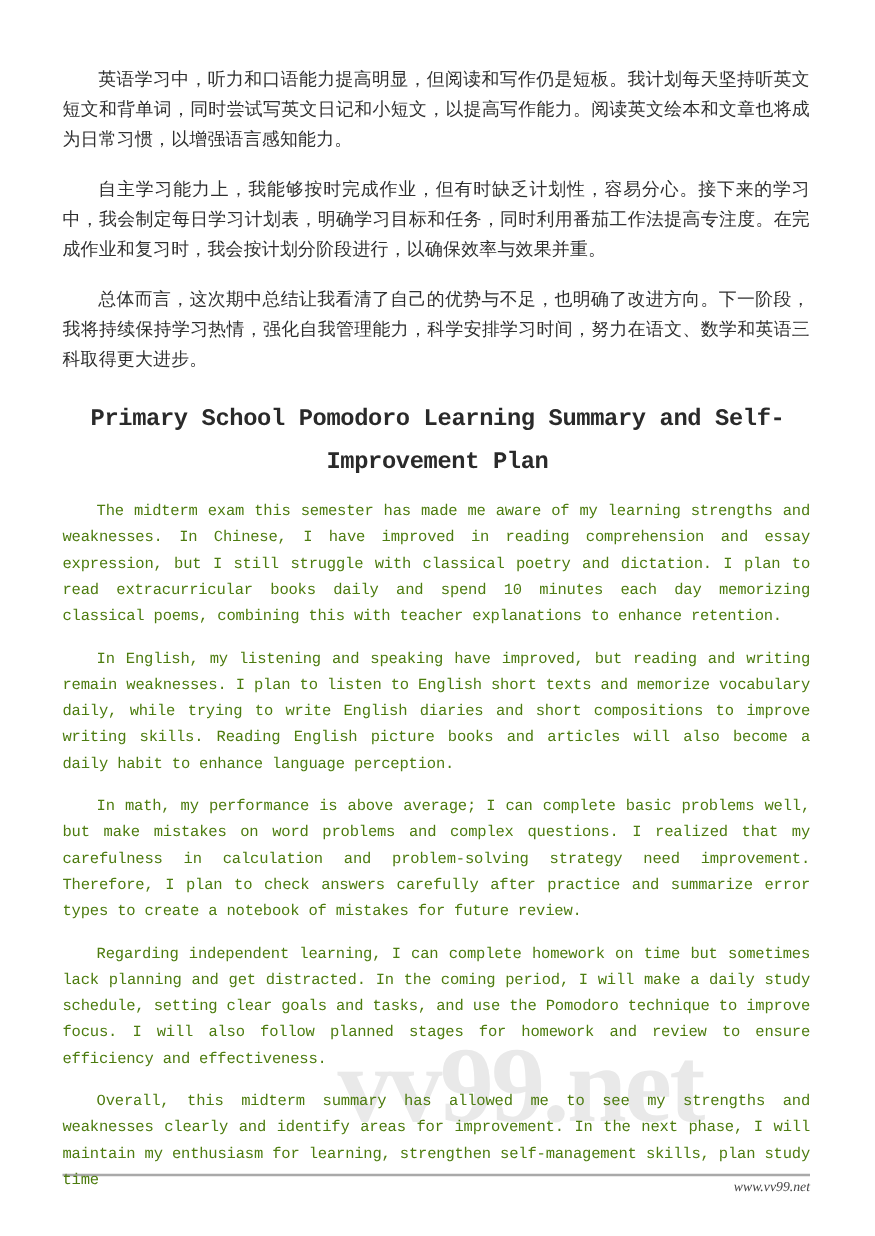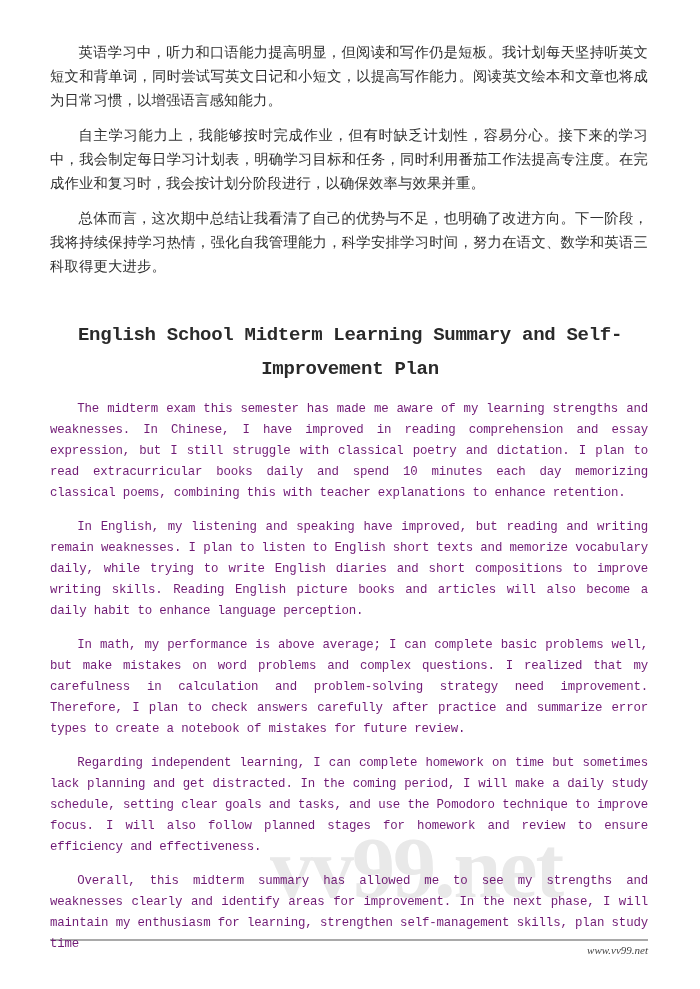--- a/index.html
+++ b/index.html
@@ -20,21 +20,21 @@
       width: 700px;
       height: 989px;
     }
     .zh-section {
       position: absolute;
       left: 50px;
       top: 36px;
       width: 598px;
     }
     .zh-p {
-      margin: 4px 0 11px 0;
+      margin: 16px 0 11px 0;
       font-family: "DejaVu Serif", serif;
       font-size: 14.3px;
       line-height: 24px;
       text-indent: 2em;
       text-align: justify;
       letter-spacing: 0.2px;
       color: #2f2f2f;
     }
     .title {
       position: absolute;
@@ -56,21 +56,21 @@
       top: 399px;
       width: 598px;
     }
     .en-p {
       margin: 0 0 13px 0;
       font-family: "Liberation Mono", "DejaVu Sans Mono", monospace;
       font-size: 12.4px;
       line-height: 21px;
       text-indent: 2.2em;
       text-align: justify;
-      color: #701a75;
+      color: #4d7c0f;
       letter-spacing: -0.15px;
     }
     .watermark {
       position: absolute;
       left: 270px;
       top: 818px;
       font-family: Liberation Serif, serif;
       font-weight: bold;
       font-size: 86px;
       line-height: 100px;
@@ -112,21 +112,21 @@
   <div class="watermark">vv99.net</div>
 
   <div class="content-layer">
 
     <section class="zh-section">
       <p class="zh-p">英语学习中，听力和口语能力提高明显，但阅读和写作仍是短板。我计划每天坚持听英文短文和背单词，同时尝试写英文日记和小短文，以提高写作能力。阅读英文绘本和文章也将成为日常习惯，以增强语言感知能力。</p>
       <p class="zh-p">自主学习能力上，我能够按时完成作业，但有时缺乏计划性，容易分心。接下来的学习中，我会制定每日学习计划表，明确学习目标和任务，同时利用番茄工作法提高专注度。在完成作业和复习时，我会按计划分阶段进行，以确保效率与效果并重。</p>
       <p class="zh-p">总体而言，这次期中总结让我看清了自己的优势与不足，也明确了改进方向。下一阶段，我将持续保持学习热情，强化自我管理能力，科学安排学习时间，努力在语文、数学和英语三科取得更大进步。</p>
     </section>
 
-    <h1 class="title">English School Midterm Learning Summary and Self-Improvement Plan</h1>
+    <h1 class="title">Primary School Pomodoro Learning Summary and Self-Improvement Plan</h1>
 
     <section class="en-section">
       <p class="en-p">The midterm exam this semester has made me aware of my learning strengths and weaknesses. In Chinese, I have improved in reading comprehension and essay expression, but I still struggle with classical poetry and dictation. I plan to read extracurricular books daily and spend 10 minutes each day memorizing classical poems, combining this with teacher explanations to enhance retention.</p>
       <p class="en-p">In English, my listening and speaking have improved, but reading and writing remain weaknesses. I plan to listen to English short texts and memorize vocabulary daily, while trying to write English diaries and short compositions to improve writing skills. Reading English picture books and articles will also become a daily habit to enhance language perception.</p>
       <p class="en-p">In math, my performance is above average; I can complete basic problems well, but make mistakes on word problems and complex questions. I realized that my carefulness in calculation and problem-solving strategy need improvement. Therefore, I plan to check answers carefully after practice and summarize error types to create a notebook of mistakes for future review.</p>
       <p class="en-p">Regarding independent learning, I can complete homework on time but sometimes lack planning and get distracted. In the coming period, I will make a daily study schedule, setting clear goals and tasks, and use the Pomodoro technique to improve focus. I will also follow planned stages for homework and review to ensure efficiency and effectiveness.</p>
       <p class="en-p">Overall, this midterm summary has allowed me to see my strengths and weaknesses clearly and identify areas for improvement. In the next phase, I will maintain my enthusiasm for learning, strengthen self-management skills, plan study time</p>
     </section>
 
   </div>

